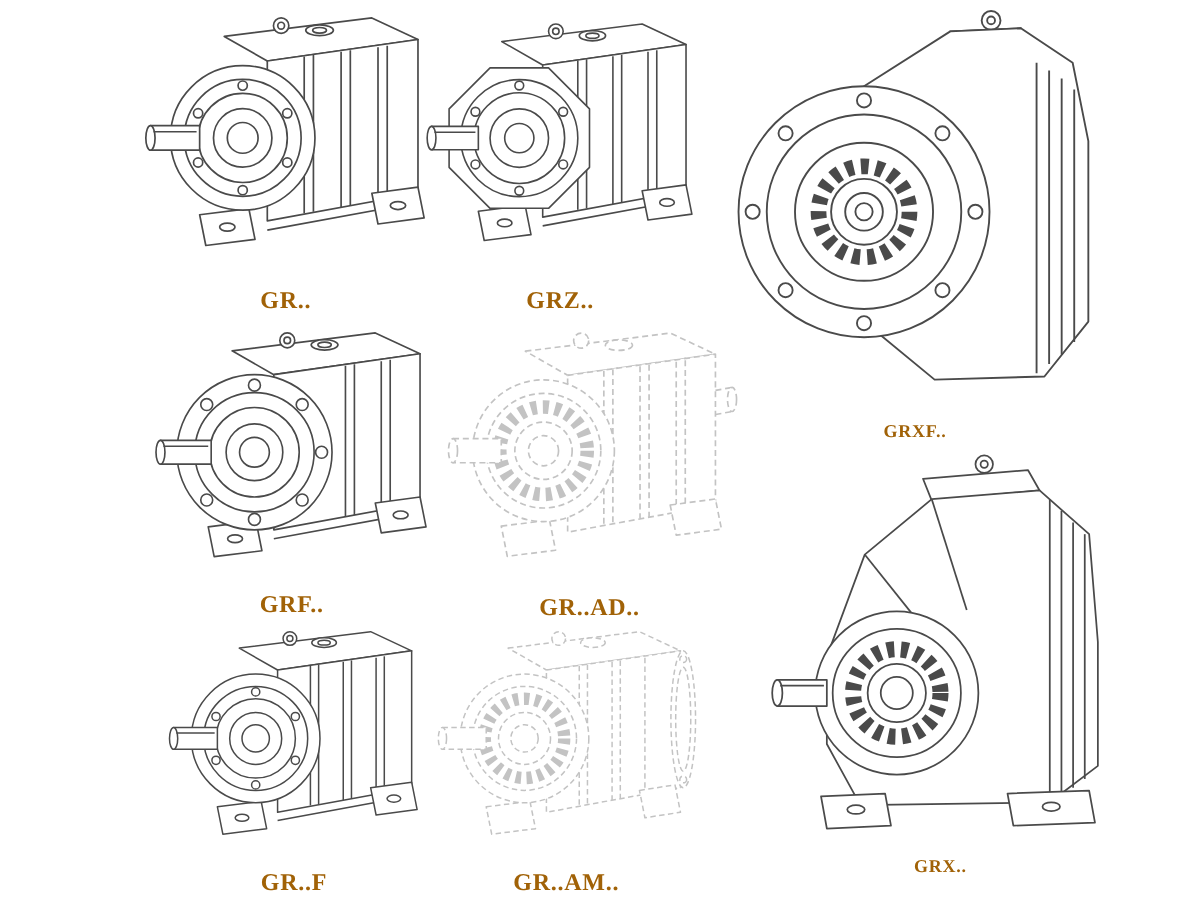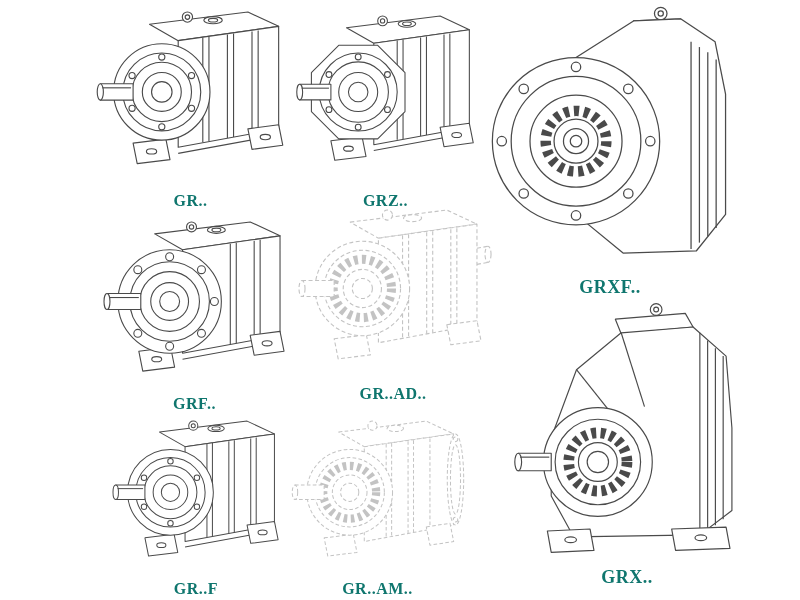--- a/index.html
+++ b/index.html
@@ -1,22 +1,22 @@
 <!DOCTYPE html>
 <html><head>
 <meta charset="utf-8">
 <style>
   html,body{margin:0;padding:0;background:#ffffff;}
   #canvas{position:relative;width:800px;height:600px;background:#ffffff;overflow:hidden;
           font-family:"Liberation Serif","DejaVu Serif",serif;}
   .cell{position:absolute;display:flex;flex-direction:column;align-items:center;}
   .cell svg{display:block;width:100%;flex:1 1 auto;min-height:0;}
-  .label{height:22px;line-height:22px;font-weight:700;font-size:16px;color:#0f766e;
+  .label{height:22px;line-height:22px;font-weight:700;font-size:16px;color:#a16207;
          letter-spacing:.5px;text-align:center;white-space:nowrap;}
-  .label-lg{font-size:18px;height:26px;line-height:26px;}
+  .label-lg{font-size:12px;height:26px;line-height:26px;}
 </style>
 </head>
 <body>
 
 <div id="canvas">
 
   <div class="cell" style="left:88px;top:0;width:205px;height:212px;">
     <svg viewBox="0 0 200 182" preserveAspectRatio="xMidYMid meet">
       <g fill="none" stroke-width="1.1" stroke-linejoin="round" stroke="#4a4a4a">
         <polygon points="60,22 156,10 186,24 88,38" fill="#fff"></polygon>
@@ -48,21 +48,21 @@
         <circle cx="101" cy="104" r="3"></circle>
         <circle cx="72" cy="88" r="10" fill="#fff"></circle>
         <polygon points="12,80 44,80 44,96 12,96" fill="#fff"></polygon>
         <ellipse cx="12" cy="88" rx="3" ry="8" fill="#fff"></ellipse>
         <line x1="14" y1="84" x2="42" y2="84"></line>
       </g>
     </svg>
     <div class="label">GR..</div>
   </div>
 
-  <div class="cell" style="left:288px;top:0;width:195px;height:212px;">
+  <div class="cell" style="left:276px;top:0;width:195px;height:212px;">
     <svg viewBox="0 0 200 182" preserveAspectRatio="xMidYMid meet">
       <g fill="none" stroke-width="1.1" stroke-linejoin="round" stroke="#4a4a4a">
         <polygon points="60,22 156,10 186,24 88,38" fill="#fff"></polygon>
         <ellipse cx="122" cy="18" rx="9" ry="3.5" fill="#fff"></ellipse>
         <ellipse cx="122" cy="18" rx="4.5" ry="1.8"></ellipse>
         <circle cx="97" cy="15" r="5" fill="#fff"></circle>
         <circle cx="97" cy="15" r="2.2"></circle>
         <polygon points="88,38 186,24 186,124 88,142" fill="#fff"></polygon>
         <line x1="112" y1="35" x2="112" y2="137"></line>
         <line x1="118" y1="34" x2="118" y2="136"></line>
@@ -157,21 +157,21 @@
         <circle cx="75" cy="90" r="19"></circle>
         <circle cx="75" cy="90" r="10" fill="#fff"></circle>
         <polygon points="12,82 46,82 46,98 12,98" fill="#fff"></polygon>
         <ellipse cx="12" cy="90" rx="3" ry="8" fill="#fff"></ellipse>
         <line x1="14" y1="86" x2="44" y2="86"></line>
       </g>
     </svg>
     <div class="label">GRF..</div>
   </div>
 
-  <div class="cell" style="left:288px;top:200px;width:210px;height:205px;">
+  <div class="cell" style="left:288px;top:212px;width:210px;height:205px;">
     <svg viewBox="0 0 205 182" preserveAspectRatio="xMidYMid meet">
       <g fill="none" stroke-width="1.1" stroke-linejoin="round" stroke-dasharray="4 2.5" stroke="#c3c3c3">
         <polygon points="60,22 156,10 186,24 88,38" fill="#fff"></polygon>
         <ellipse cx="122" cy="18" rx="9" ry="3.5" fill="#fff"></ellipse>
         <circle cx="97" cy="15" r="5" fill="#fff"></circle>
         <polygon points="88,38 186,24 186,124 88,142" fill="#fff"></polygon>
         <line x1="186" y1="48" x2="197" y2="46"></line>
         <line x1="186" y1="64" x2="197" y2="62"></line>
         <ellipse cx="197" cy="54" rx="3" ry="8" fill="#fff"></ellipse>
         <line x1="112" y1="35" x2="112" y2="137"></line>

